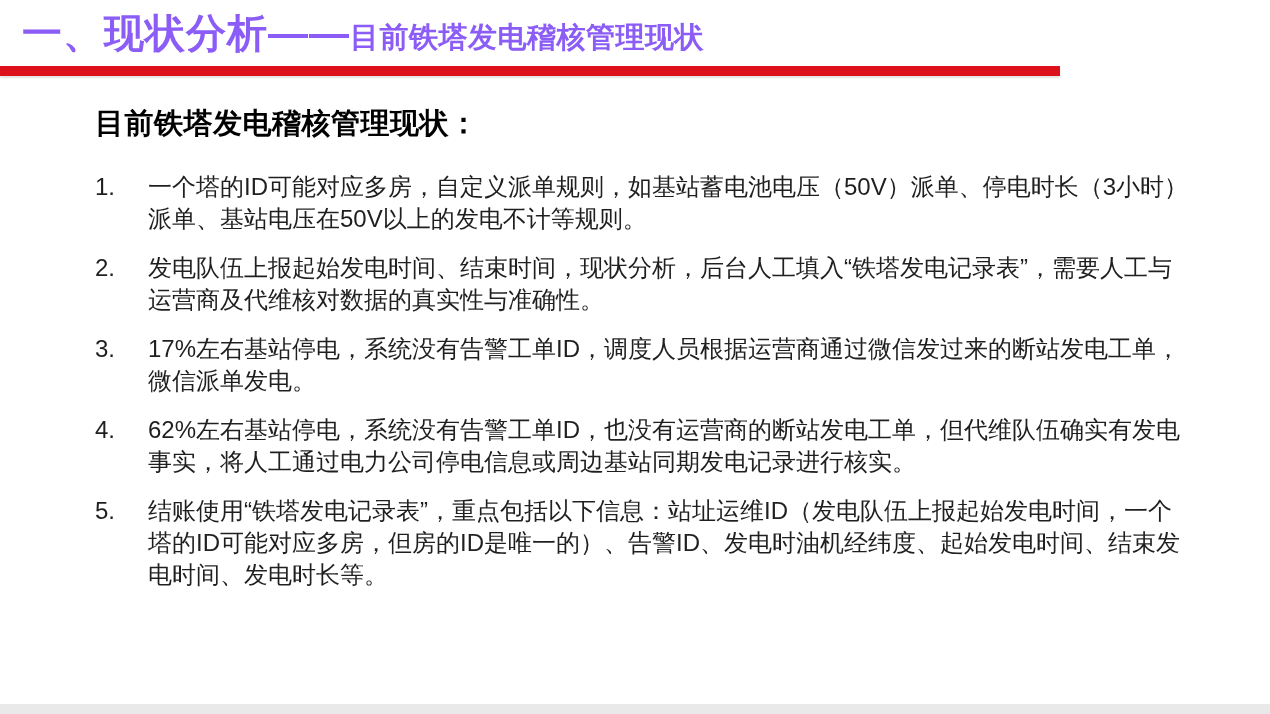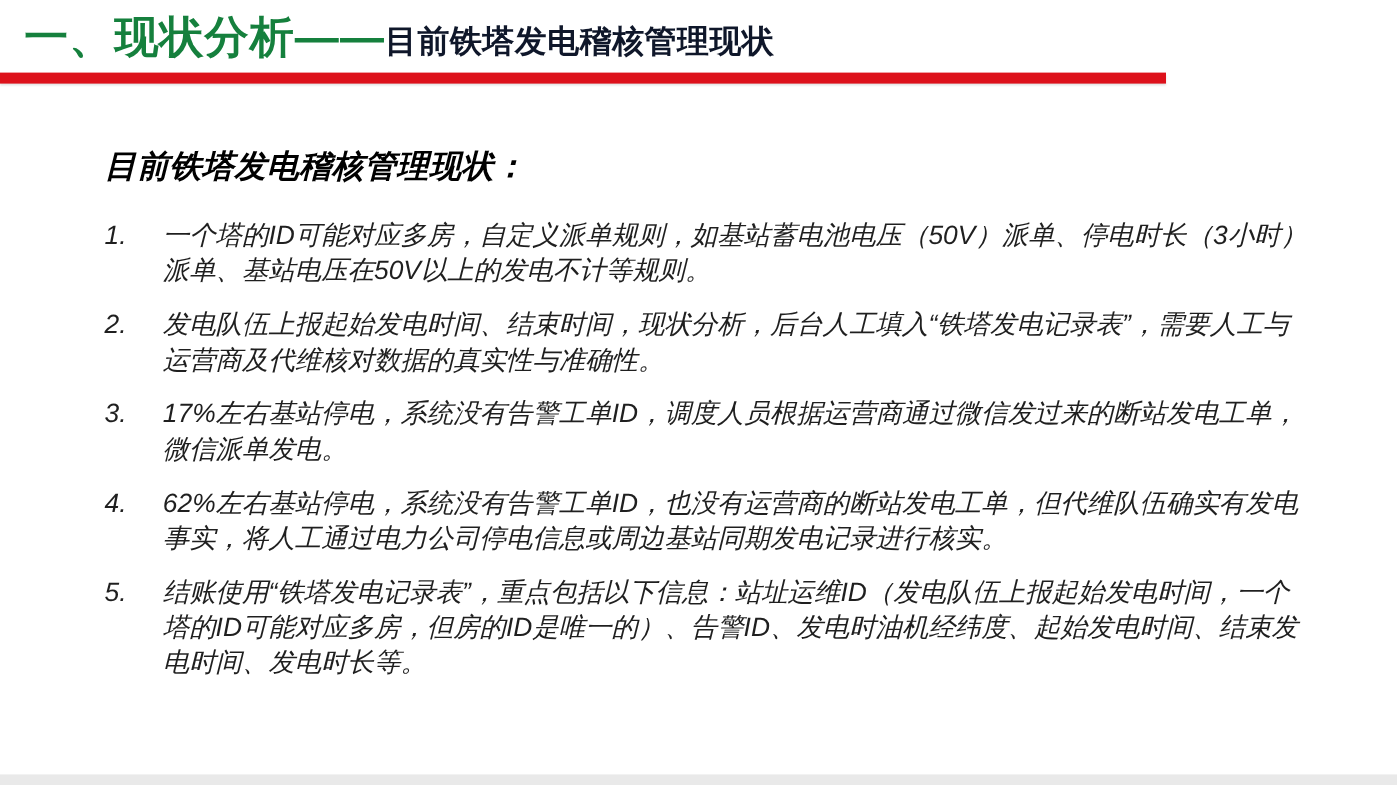--- a/index.html
+++ b/index.html
@@ -23,45 +23,44 @@
     position: absolute;
     left: 22px;
     top: 6px;
     display: flex;
     align-items: baseline;
     white-space: nowrap;
   }
   .title-main {
     font-size: 40px;
     font-weight: bold;
-    color: #15803d;
+    color: #8b5cf6;
     letter-spacing: 1px;
   }
   .title-sub {
     font-size: 29px;
     font-weight: bold;
-    color: #0f172a;
+    color: #8b5cf6;
     letter-spacing: 0.5px;
   }
   .accent-bar {
     position: absolute;
     left: 0px;
     top: 66px;
     width: 1060px;
     height: 10px;
     background: #dd111b;
     box-shadow: 0 2px 2px rgba(0,0,0,0.12);
   }
   .content {
     position: absolute;
     left: 95px;
-    top: 132px;
+    top: 104px;
     width: 1095px;
     color: #1f1f1f;
-    font-style: italic;
   }
   .content-heading {
     font-size: 29px;
     font-weight: bold;
     color: #000000;
     margin: 0 0 27px 0;
     letter-spacing: 0.5px;
   }
   .num-list {
     margin: 0;

